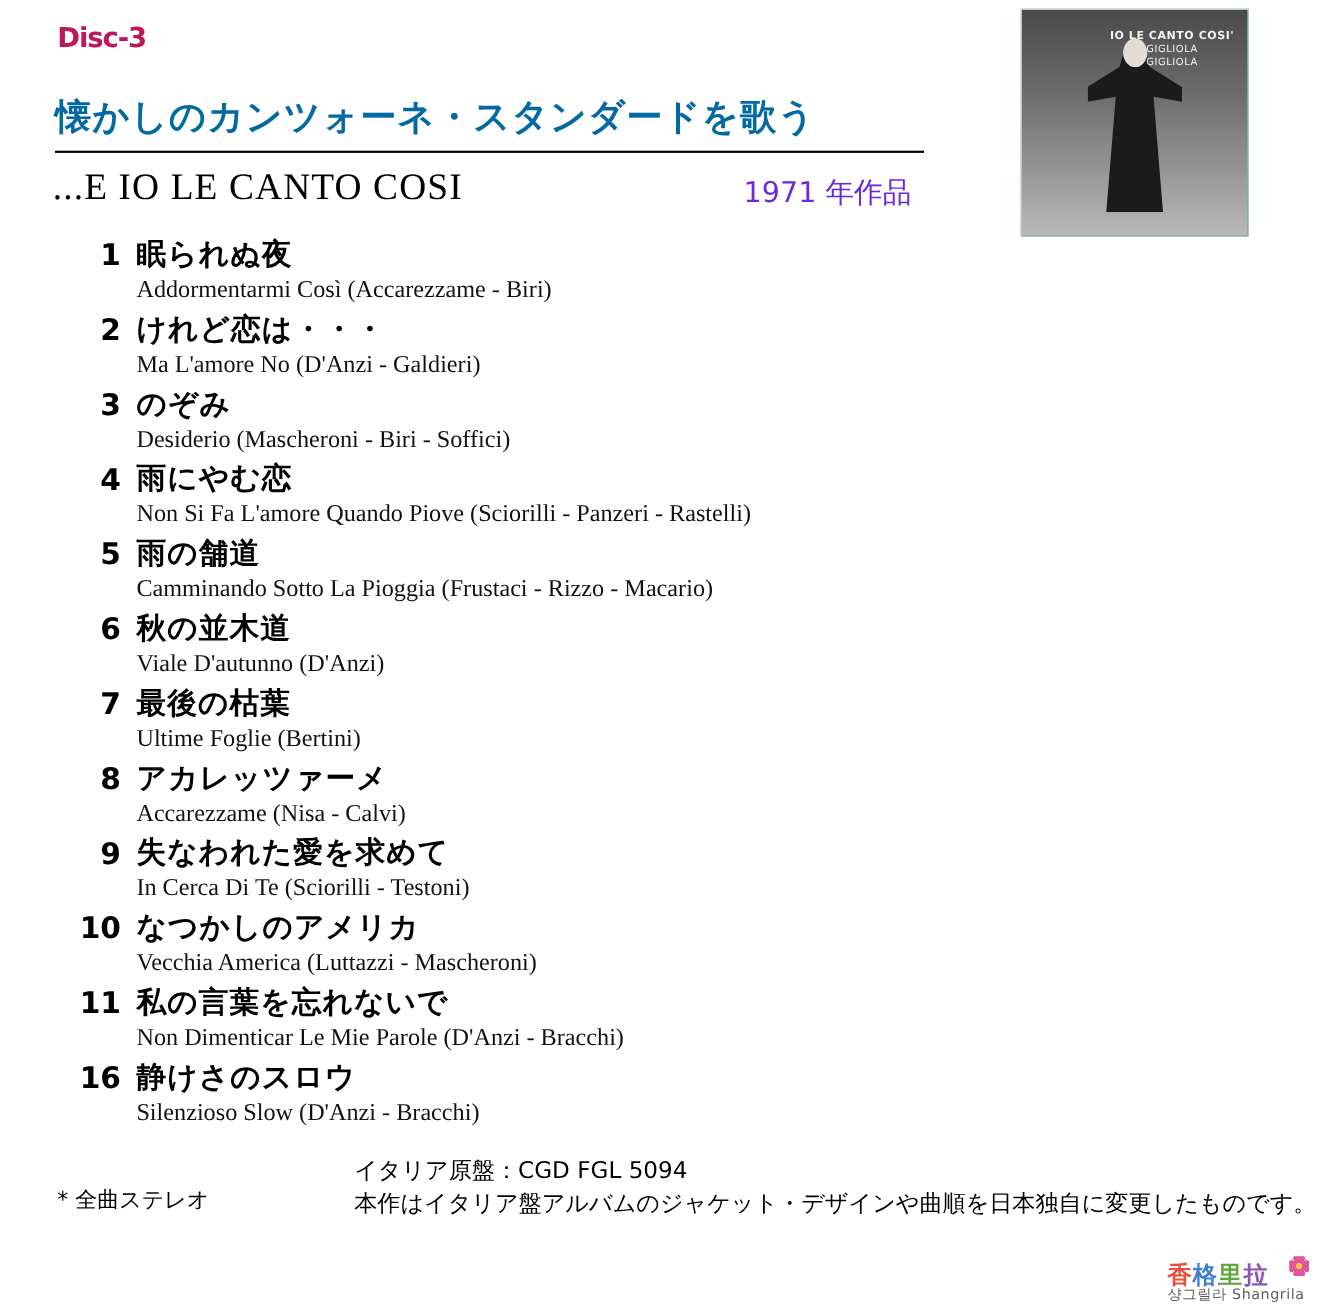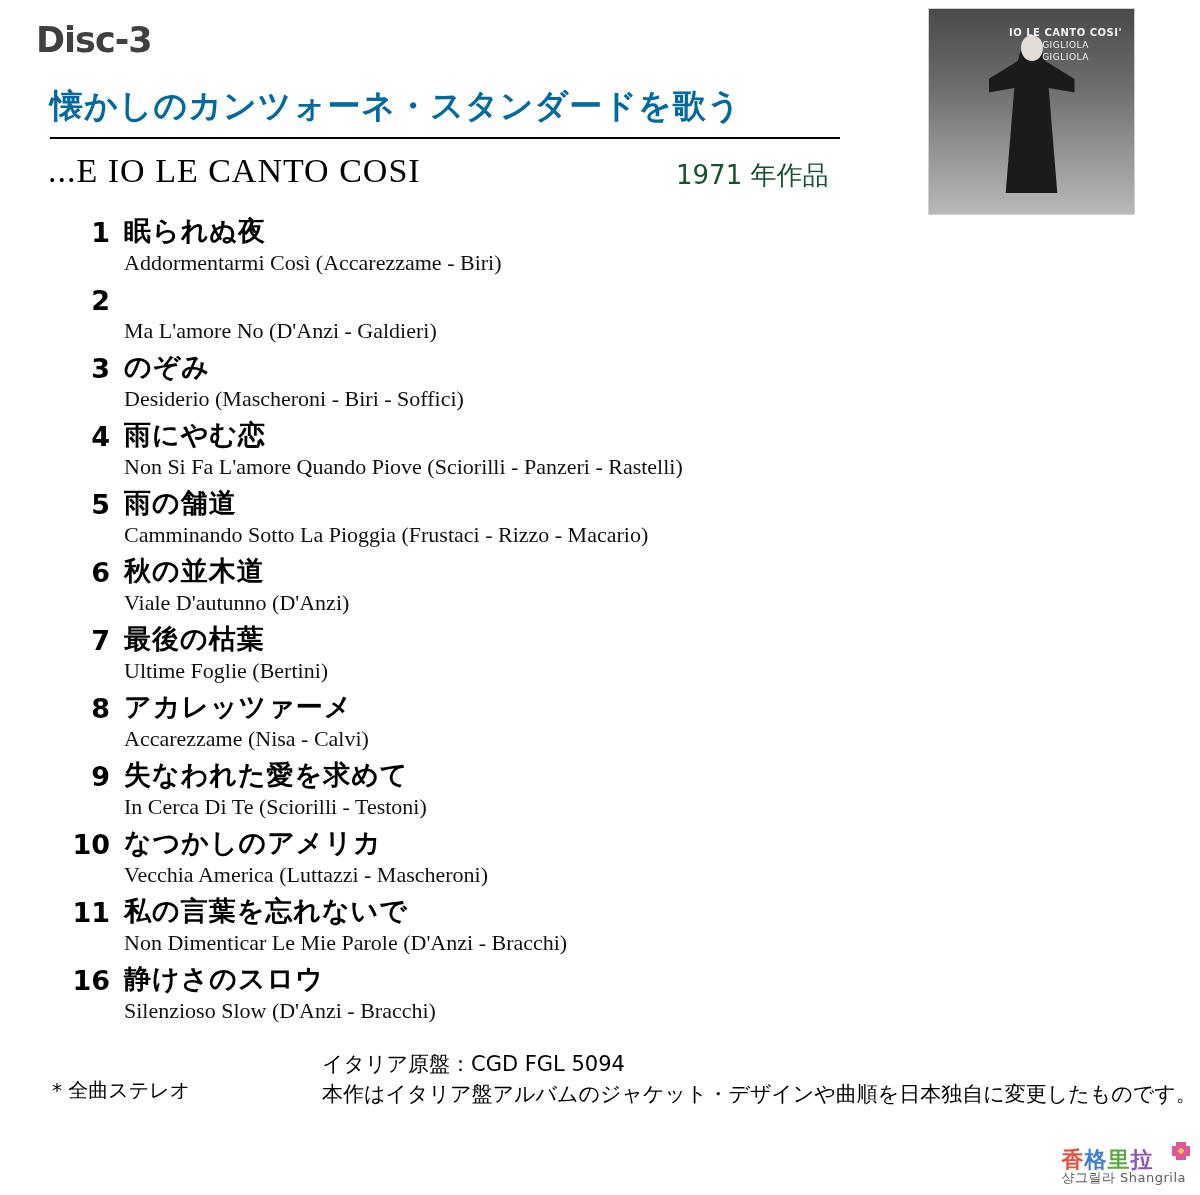--- a/index.html
+++ b/index.html
@@ -12,27 +12,27 @@
     height: 1195px;
     position: relative;
     font-family: "Liberation Serif", serif;
     color: #111111;
     overflow: hidden;
   }
 
   
   .disc-label {
     position: absolute;
-    left: 36px;
+    left: 52px;
     top: 20px;
     font-family: "DejaVu Sans", sans-serif;
     font-weight: bold;
-    font-size: 35px;
+    font-size: 25px;
     letter-spacing: -1px;
-    color: #404040;
+    color: #be185d;
   }
   .jp-title {
     position: absolute;
     left: 50px;
     top: 84px;
     font-family: "DejaVu Sans", sans-serif;
     font-weight: bold;
     font-size: 33px;
     letter-spacing: 1px;
     color: #0369a1;
@@ -55,21 +55,21 @@
     letter-spacing: 1px;
     color: #000;
     white-space: nowrap;
   }
   .year {
     position: absolute;
     left: 676px;
     top: 158px;
     font-family: "DejaVu Sans", sans-serif;
     font-size: 26px;
-    color: #14532d;
+    color: #6d28d9;
     white-space: nowrap;
   }
 
   
   .cover {
     position: absolute;
     left: 928px;
     top: 8px;
     width: 205px;
     height: 205px;
@@ -246,20 +246,21 @@
 </div>
 
 <div class="tracks">
   <div class="track">
     <div class="num">1</div>
     <div class="jp">眠られぬ夜</div>
     <div class="it">Addormentarmi Così (Accarezzame - Biri)</div>
   </div>
   <div class="track">
     <div class="num">2</div>
+    <div class="jp">けれど恋は・・・</div>
     <div class="it">Ma L'amore No (D'Anzi - Galdieri)</div>
   </div>
   <div class="track">
     <div class="num">3</div>
     <div class="jp">のぞみ</div>
     <div class="it">Desiderio (Mascheroni - Biri - Soffici)</div>
   </div>
   <div class="track">
     <div class="num">4</div>
     <div class="jp">雨にやむ恋</div>

